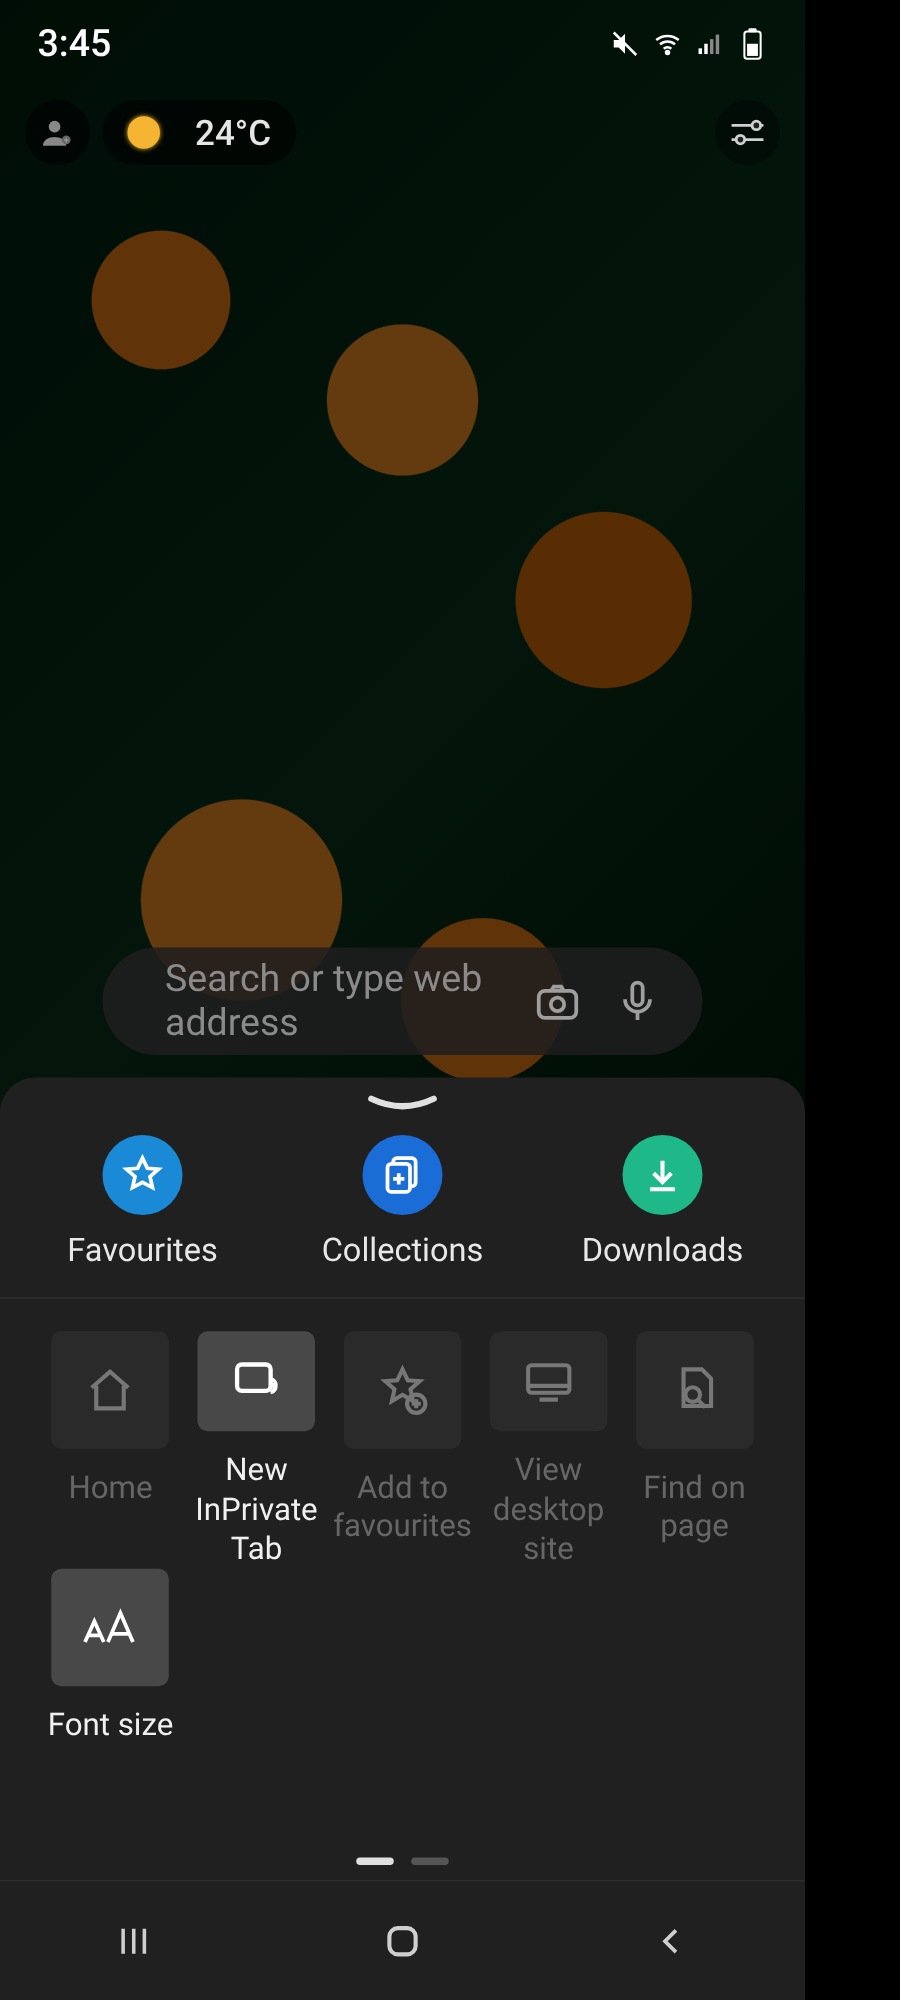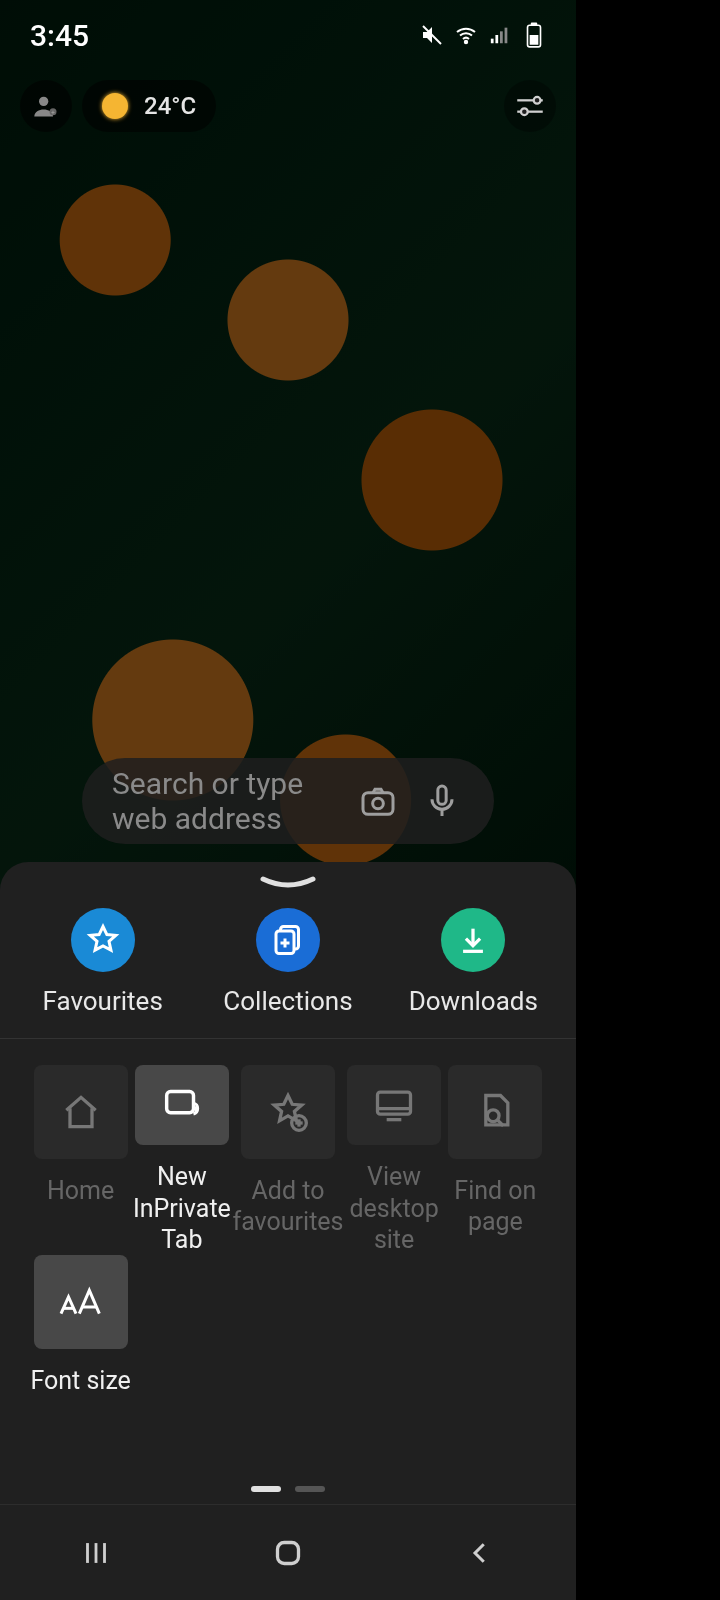--- a/index.html
+++ b/index.html
@@ -1,17 +1,17 @@
 <!DOCTYPE html>
 <html><head>
 <meta charset="utf-8">
 <style>
   * { box-sizing: border-box; margin: 0; padding: 0; }
   html, body { width: 720px; height: 1600px; overflow: hidden; font-family: -apple-system, Roboto, sans-serif; background: #000; }
-  .screen { position: relative; width: 576px; height: 1600px; background: #1a1a1a; }
+  .screen { position: relative; width: 644px; height: 1600px; background: #1a1a1a; }
   
   .wallpaper {
     position: absolute; inset: 0;
     background:
       radial-gradient(circle at 20% 15%, #d97a1e 0 55px, transparent 56px),
       radial-gradient(circle at 50% 20%, #e2892e 0 60px, transparent 61px),
       radial-gradient(circle at 75% 30%, #c96d15 0 70px, transparent 71px),
       radial-gradient(circle at 30% 45%, #e2892e 0 80px, transparent 81px),
       radial-gradient(circle at 60% 50%, #d97a1e 0 65px, transparent 66px),
       radial-gradient(circle at 15% 65%, #c96d15 0 75px, transparent 76px),
@@ -33,35 +33,35 @@
     position: absolute; top: 80px; left: 20px; right: 20px;
     display: flex; align-items: center; justify-content: space-between;
   }
   .pill-group { display: flex; align-items: center; gap: 10px; }
   .avatar-pill {
     width: 52px; height: 52px; border-radius: 26px;
     background: rgba(0,0,0,0.55); display: flex; align-items: center; justify-content: center;
   }
   .weather-pill {
     height: 52px; padding: 0 20px; border-radius: 26px;
-    background: rgba(0,0,0,0.55); display: flex; align-items: center; gap: 16px;
-    color: #e5e5e5; font-size: 24px; font-weight: 500;
+    background: rgba(0,0,0,0.55); display: flex; align-items: center; gap: 28px;
+    color: #e5e5e5; font-size: 28px; font-weight: 500;
   }
   .sun { width: 26px; height: 26px; border-radius: 50%; background: #f5b532; box-shadow: 0 0 4px #f5b532; }
   .sliders-icon {
     width: 52px; height: 52px; display:flex; align-items:center; justify-content:center;
     color:#ccc; background: rgba(0,0,0,0.35); border-radius: 26px;
   }
   
   .search-bar {
     position: absolute; top: 758px; left: 82px; right: 82px; height: 86px;
     background: rgba(30,30,30,0.85); border-radius: 43px;
     display: flex; align-items: center; padding: 0 30px; gap: 20px;
   }
-  .search-placeholder { flex: 1; color: #8a8a8a; font-size: 30px; }
+  .search-placeholder { flex: 1; color: #8a8a8a; font-size: 30px; margin-left: 20px; }
   .search-icon-btn { width: 44px; height: 44px; display:flex; align-items:center; justify-content:center; color:#9e9e9e; }
   
   .sheet {
     position: absolute; left: 0; right: 0; bottom: 0; top: 862px;
     background: #202020; border-top-left-radius: 28px; border-top-right-radius: 28px;
     display: flex; flex-direction: column;
   }
   .grabber {
     align-self: center; margin-top: 10px; width: 60px; height: 22px;
     display:flex; align-items:center; justify-content:center;

